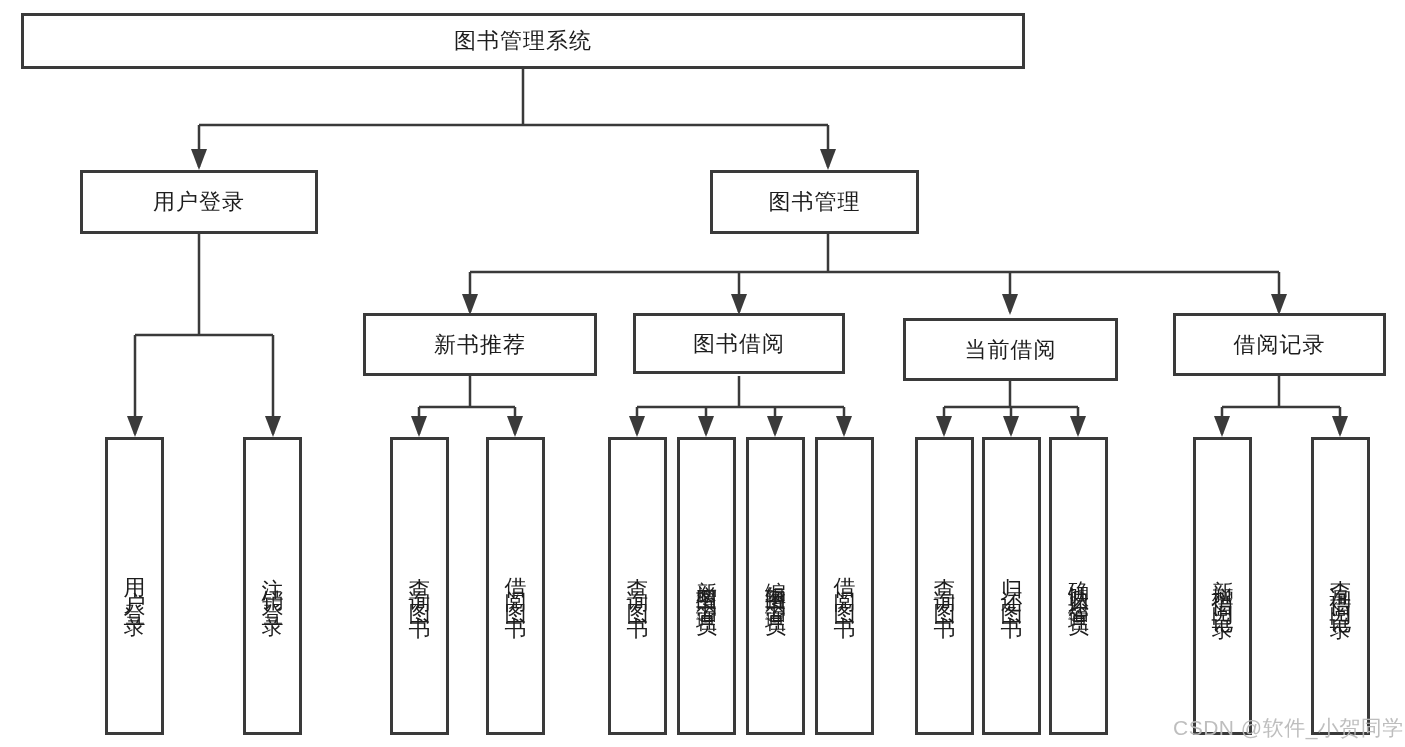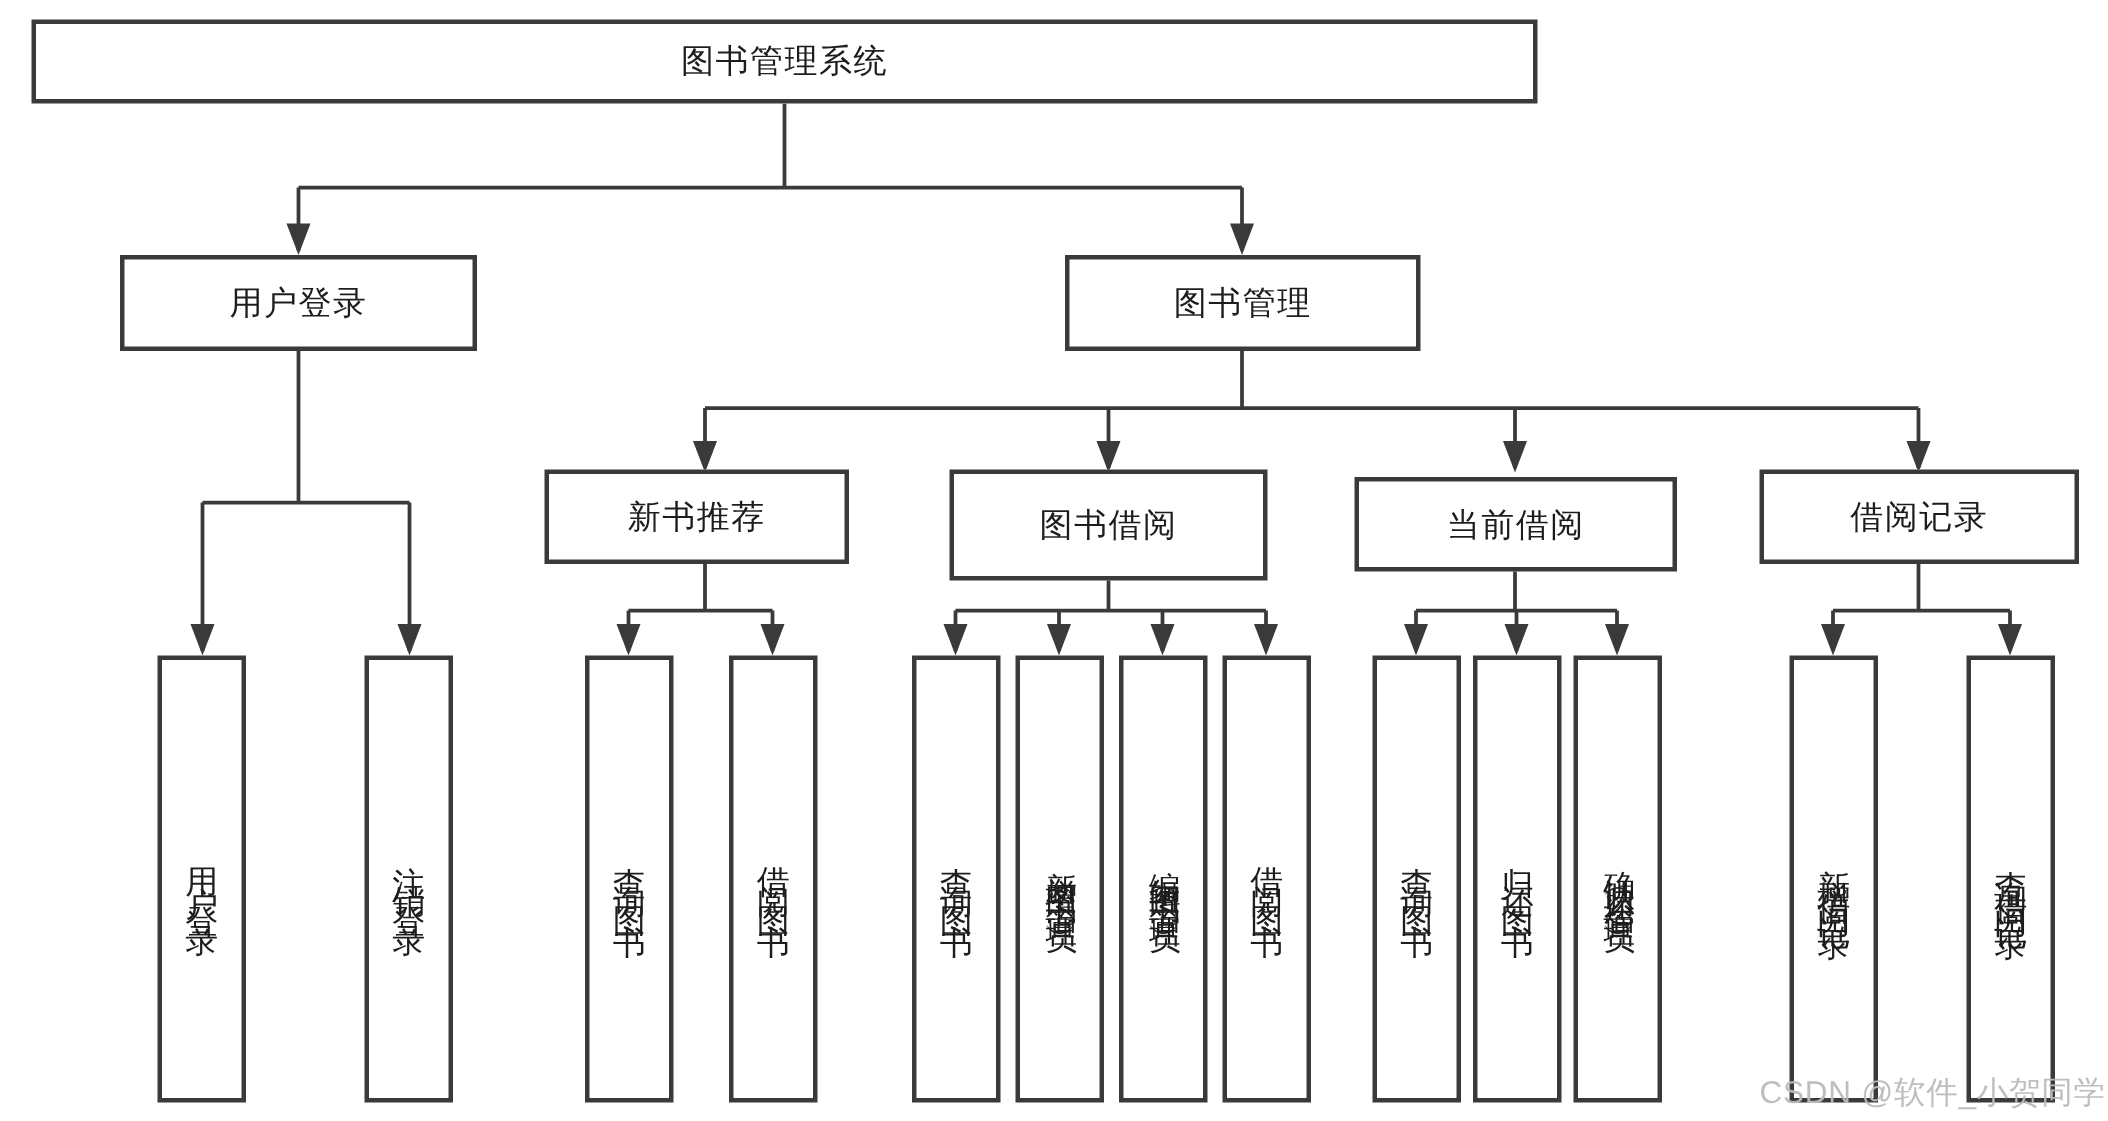--- a/index.html
+++ b/index.html
@@ -115,28 +115,28 @@
     </g>
   </svg>
 
   <div class="hnode" style="left:21px; top:13px; width:1004px; height:56px;align-items:center;">
     <span>图书管理系统</span>
   </div>
 
   <div class="hnode" style="left:80px; top:170px; width:238px; height:64px;">
     <span>用户登录</span>
   </div>
-  <div class="hnode" style="left:710px; top:170px; width:237px; height:64px;">
+  <div class="hnode" style="left:710px; top:170px; width:209px; height:64px;">
     <span>图书管理</span>
   </div>
 
-  <div class="hnode" style="left:363px; top:313px; width:203px; height:63px;">
+  <div class="hnode" style="left:363px; top:313px; width:234px; height:63px;">
     <span>新书推荐</span>
   </div>
-  <div class="hnode" style="left:633px; top:313px; width:212px; height:74px;">
+  <div class="hnode" style="left:633px; top:313px; width:212px; height:61px;">
     <span>图书借阅</span>
   </div>
   <div class="hnode" style="left:903px; top:318px; width:215px; height:63px;">
     <span>当前借阅</span>
   </div>
   <div class="hnode" style="left:1173px; top:313px; width:213px; height:63px;">
     <span>借阅记录</span>
   </div>
 
   <div class="vnode" style="left:105px;">

